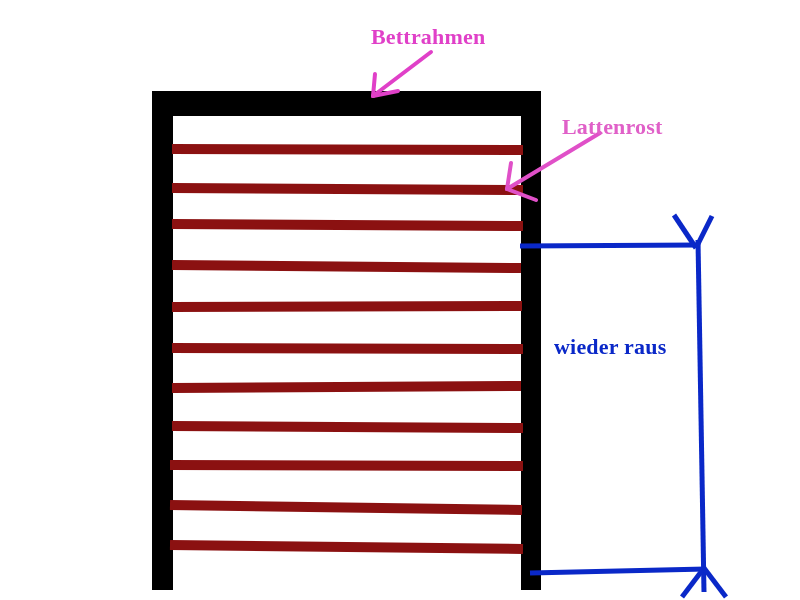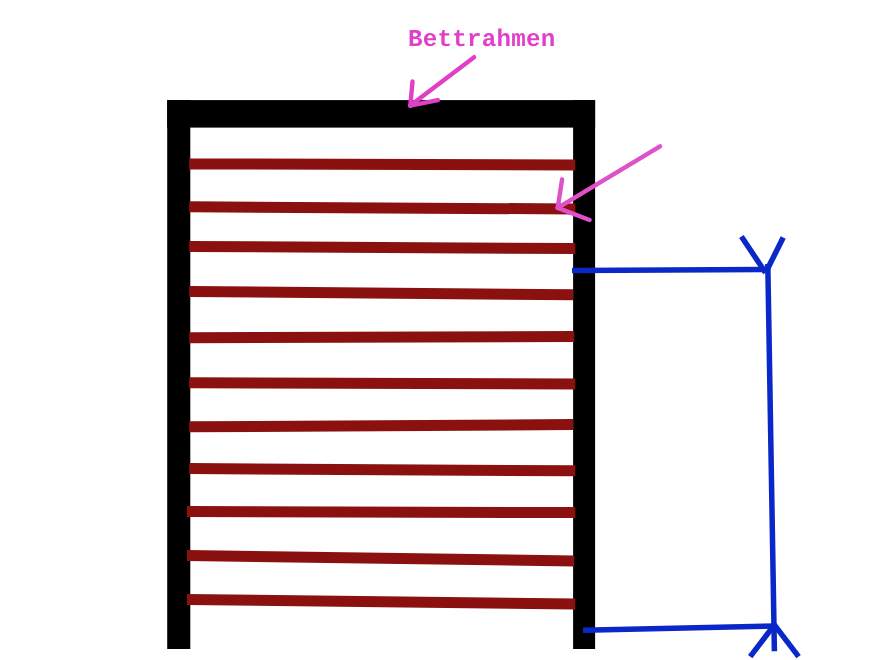--- a/index.html
+++ b/index.html
@@ -19,21 +19,21 @@
   }
   #drawing {
     position: absolute;
     top: 0;
     left: 0;
     width: 800px;
     height: 600px;
   }
   .anno-label {
     position: absolute;
-    font-family: Liberation Mono, monospace;
+    font-family: Liberation Serif, serif;
     font-weight: bold;
     white-space: pre;
     line-height: 1.08;
     letter-spacing: 0.2px;
   }
   #label-bettrahmen {
     left: 371px;
     top: 25px;
     font-size: 22px;
     color: #E040C8;
@@ -109,17 +109,19 @@
 
       <g stroke-width="5">
         <line x1="704" y1="568" x2="682" y2="597"></line>
         <line x1="704" y1="568" x2="726" y2="597"></line>
       </g>
     </g>
   </svg>
 
   <div class="anno-label" id="label-bettrahmen">Bettrahmen</div>
 
+  <div class="anno-label" id="label-lattenrost">Lattenrost</div>
 
   <div class="anno-label" id="label-wieder-raus">
+    <div>wieder raus</div>
   </div>
 
 </div>
 
 </body></html>

